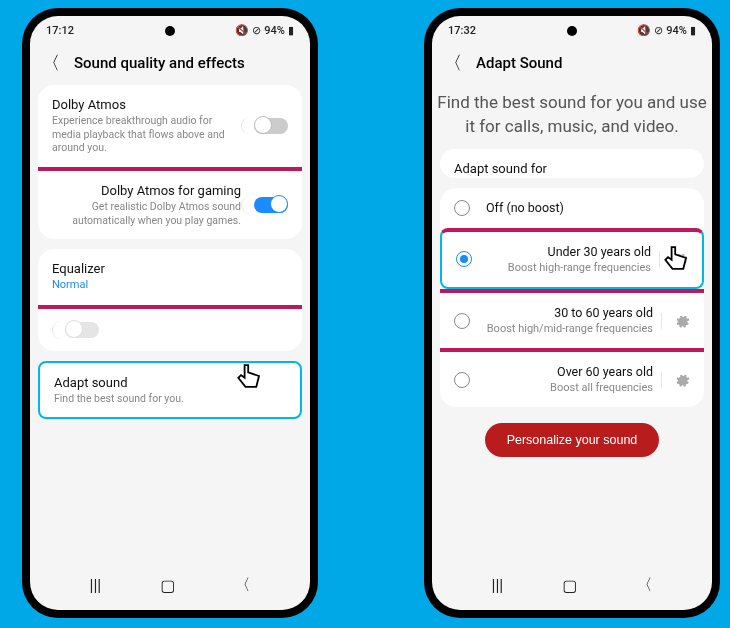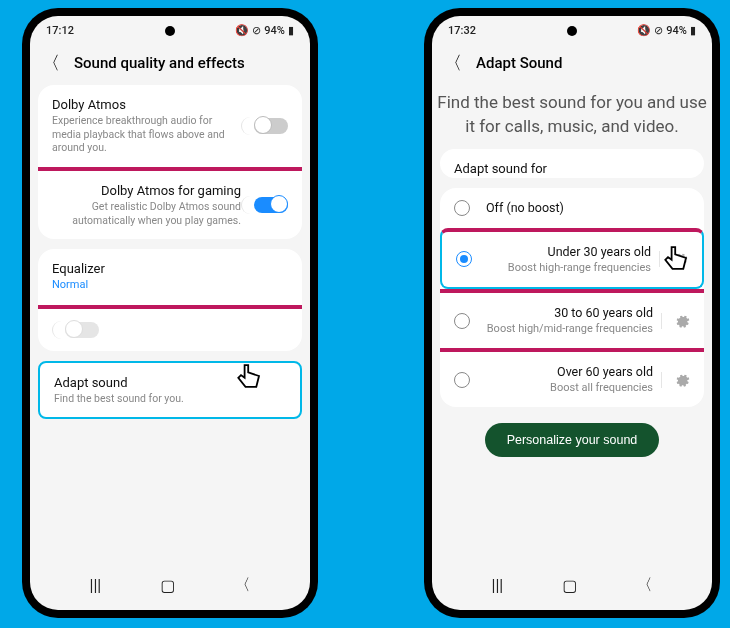--- a/index.html
+++ b/index.html
@@ -155,21 +155,21 @@
     color: #111;
   }
   .section-sub {
     padding: 0 14px 10px;
     font-size: 11px;
     color: #1a8cff;
   }
   .pill-btn {
     display: block;
     margin: 16px auto;
-    background: #14532d;
+    background: #b91c1c;
     color: #fff;
     border: none;
     padding: 10px 22px;
     border-radius: 20px;
     font-size: 12.5px;
     font-weight: 500;
     cursor: pointer;
   }
   .nav-bar {
     display: flex;

